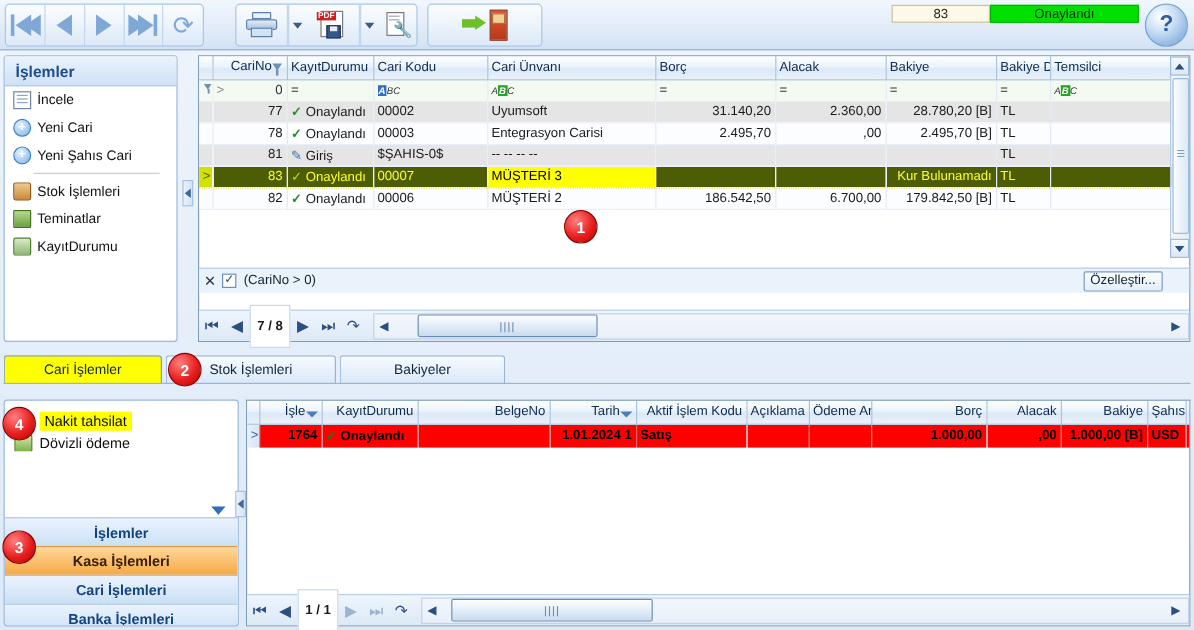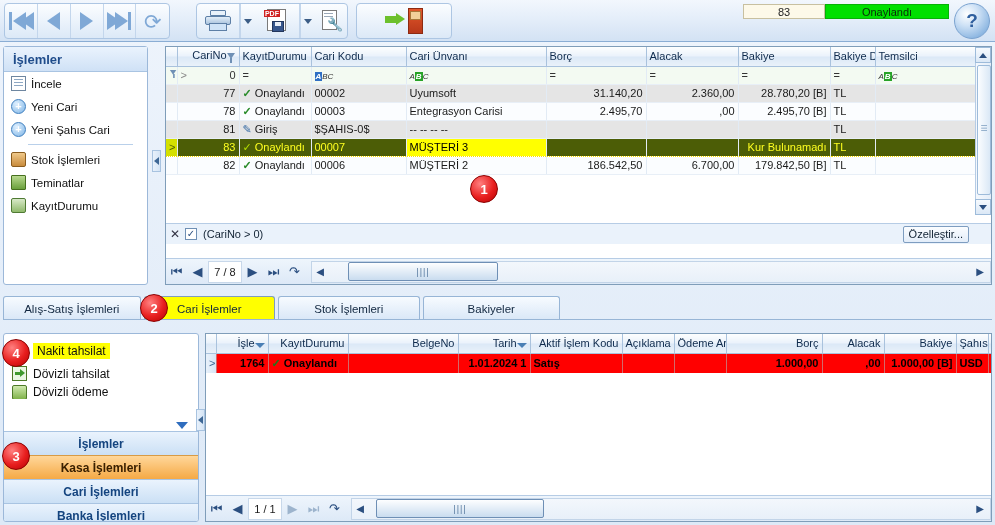--- a/index.html
+++ b/index.html
@@ -124,22 +124,22 @@
   .cust-btn { position:absolute; right:22px; top:2px; height:17px; padding:0 5px;
               background:linear-gradient(#fbfdff,#e3edf9); border:1px solid #7e9dc0;
               border-radius:2px; font-size:11px; line-height:15px; cursor:pointer;}
   
   .pager {
     position:absolute; left:0; bottom:0; width:100%; height:26px;
     background:linear-gradient(#eef5fc,#dde9f7); border-top:1px solid #b6cce5;
     display:flex; align-items:center;
   }
   .pg-btn { width:21px;height:22px;display:flex;align-items:center;justify-content:center;cursor:pointer;color:#2b4f80;font-size:13px;}
-  .pg-num { min-width:34px; height:22px; background:#fff; border:1px solid #c8d8ea;
-            font-size:11px; display:flex;align-items:center;justify-content:center; }
+  .pg-num { min-width:34px; height:36px; background:#fff; border:1px solid #c8d8ea;
+            font-size:11px; display:flex;align-items:center;justify-content:center;font-weight:bold; }
   .hscroll { flex:1; height:22px; margin-left:6px; background:linear-gradient(#f3f7fc,#e8f0f9);
              border:1px solid #c2d4e8; display:flex; align-items:center; position:relative; }
   .hs-thumb { position:absolute; left:36px; width:150px; height:19px;
               background:linear-gradient(#fdfeff,#c9dcef); border:1px solid #6e8fb5; border-radius:2px;
               display:flex;align-items:center;justify-content:center; color:#56789e; font-size:9px; letter-spacing:1px;}
   .hs-ar { width:16px; text-align:center; color:#2b4f80; font-size:10px; }
 
   
   .tabs { position:absolute; left:3px; top:296px; width:560px; height:24px; display:flex; }
   .tab {
@@ -474,39 +474,31 @@
       <div class="pg-btn">↷</div>
       <div class="hscroll">
         <span class="hs-ar">◀</span>
         <div class="hs-thumb">||||</div>
         <span class="hs-ar" style="position:absolute;right:2px;">▶</span>
       </div>
     </div>
   </div>
 
   <div class="tabs">
-    <div class="tab" style="width:138px;">Alış-Satış İşlemleri</div>
     <div class="tab active" style="width:132px;">Cari İşlemler</div>
     <div class="tab" style="width:142px;">Stok İşlemleri</div>
     <div class="tab" style="width:138px;">Bakiyeler</div>
   </div>
   <div class="tab-line"></div>
 
   <div class="side-bot">
     <div class="sb-list">
       <div class="sb-item hl">
         <span class="ico" style="background:linear-gradient(#cfe9ae,#7fb249);border:1px solid #4d7a27;border-radius:2px;visibility:hidden;"></span>
         <span class="lbl">Nakit tahsilat</span>
-      </div>
-      <div class="sb-item">
-        <span class="ico" style="background:#eaf7e4;border:1px solid #4d7a27;position:relative;">
-          <span style="position:absolute;left:2px;top:5px;width:6px;height:3px;background:#3f9a2f;"></span>
-          <span style="position:absolute;left:7px;top:2px;width:0;height:0;border-top:4.5px solid transparent;border-bottom:4.5px solid transparent;border-left:5px solid #3f9a2f;"></span>
-        </span>
-        <span class="lbl">Dövizli tahsilat</span>
       </div>
       <div class="sb-item" style="height:14px;overflow:hidden;">
         <span class="ico" style="background:linear-gradient(#cfe9ae,#7fb249);border:1px solid #4d7a27;border-radius:2px;"></span>
         <span class="lbl">Dövizli ödeme</span>
       </div>
       <span class="sb-more"></span>
     </div>
 
     <div class="accord">İşlemler</div>
     <div class="accord sel">Kasa İşlemleri</div>

